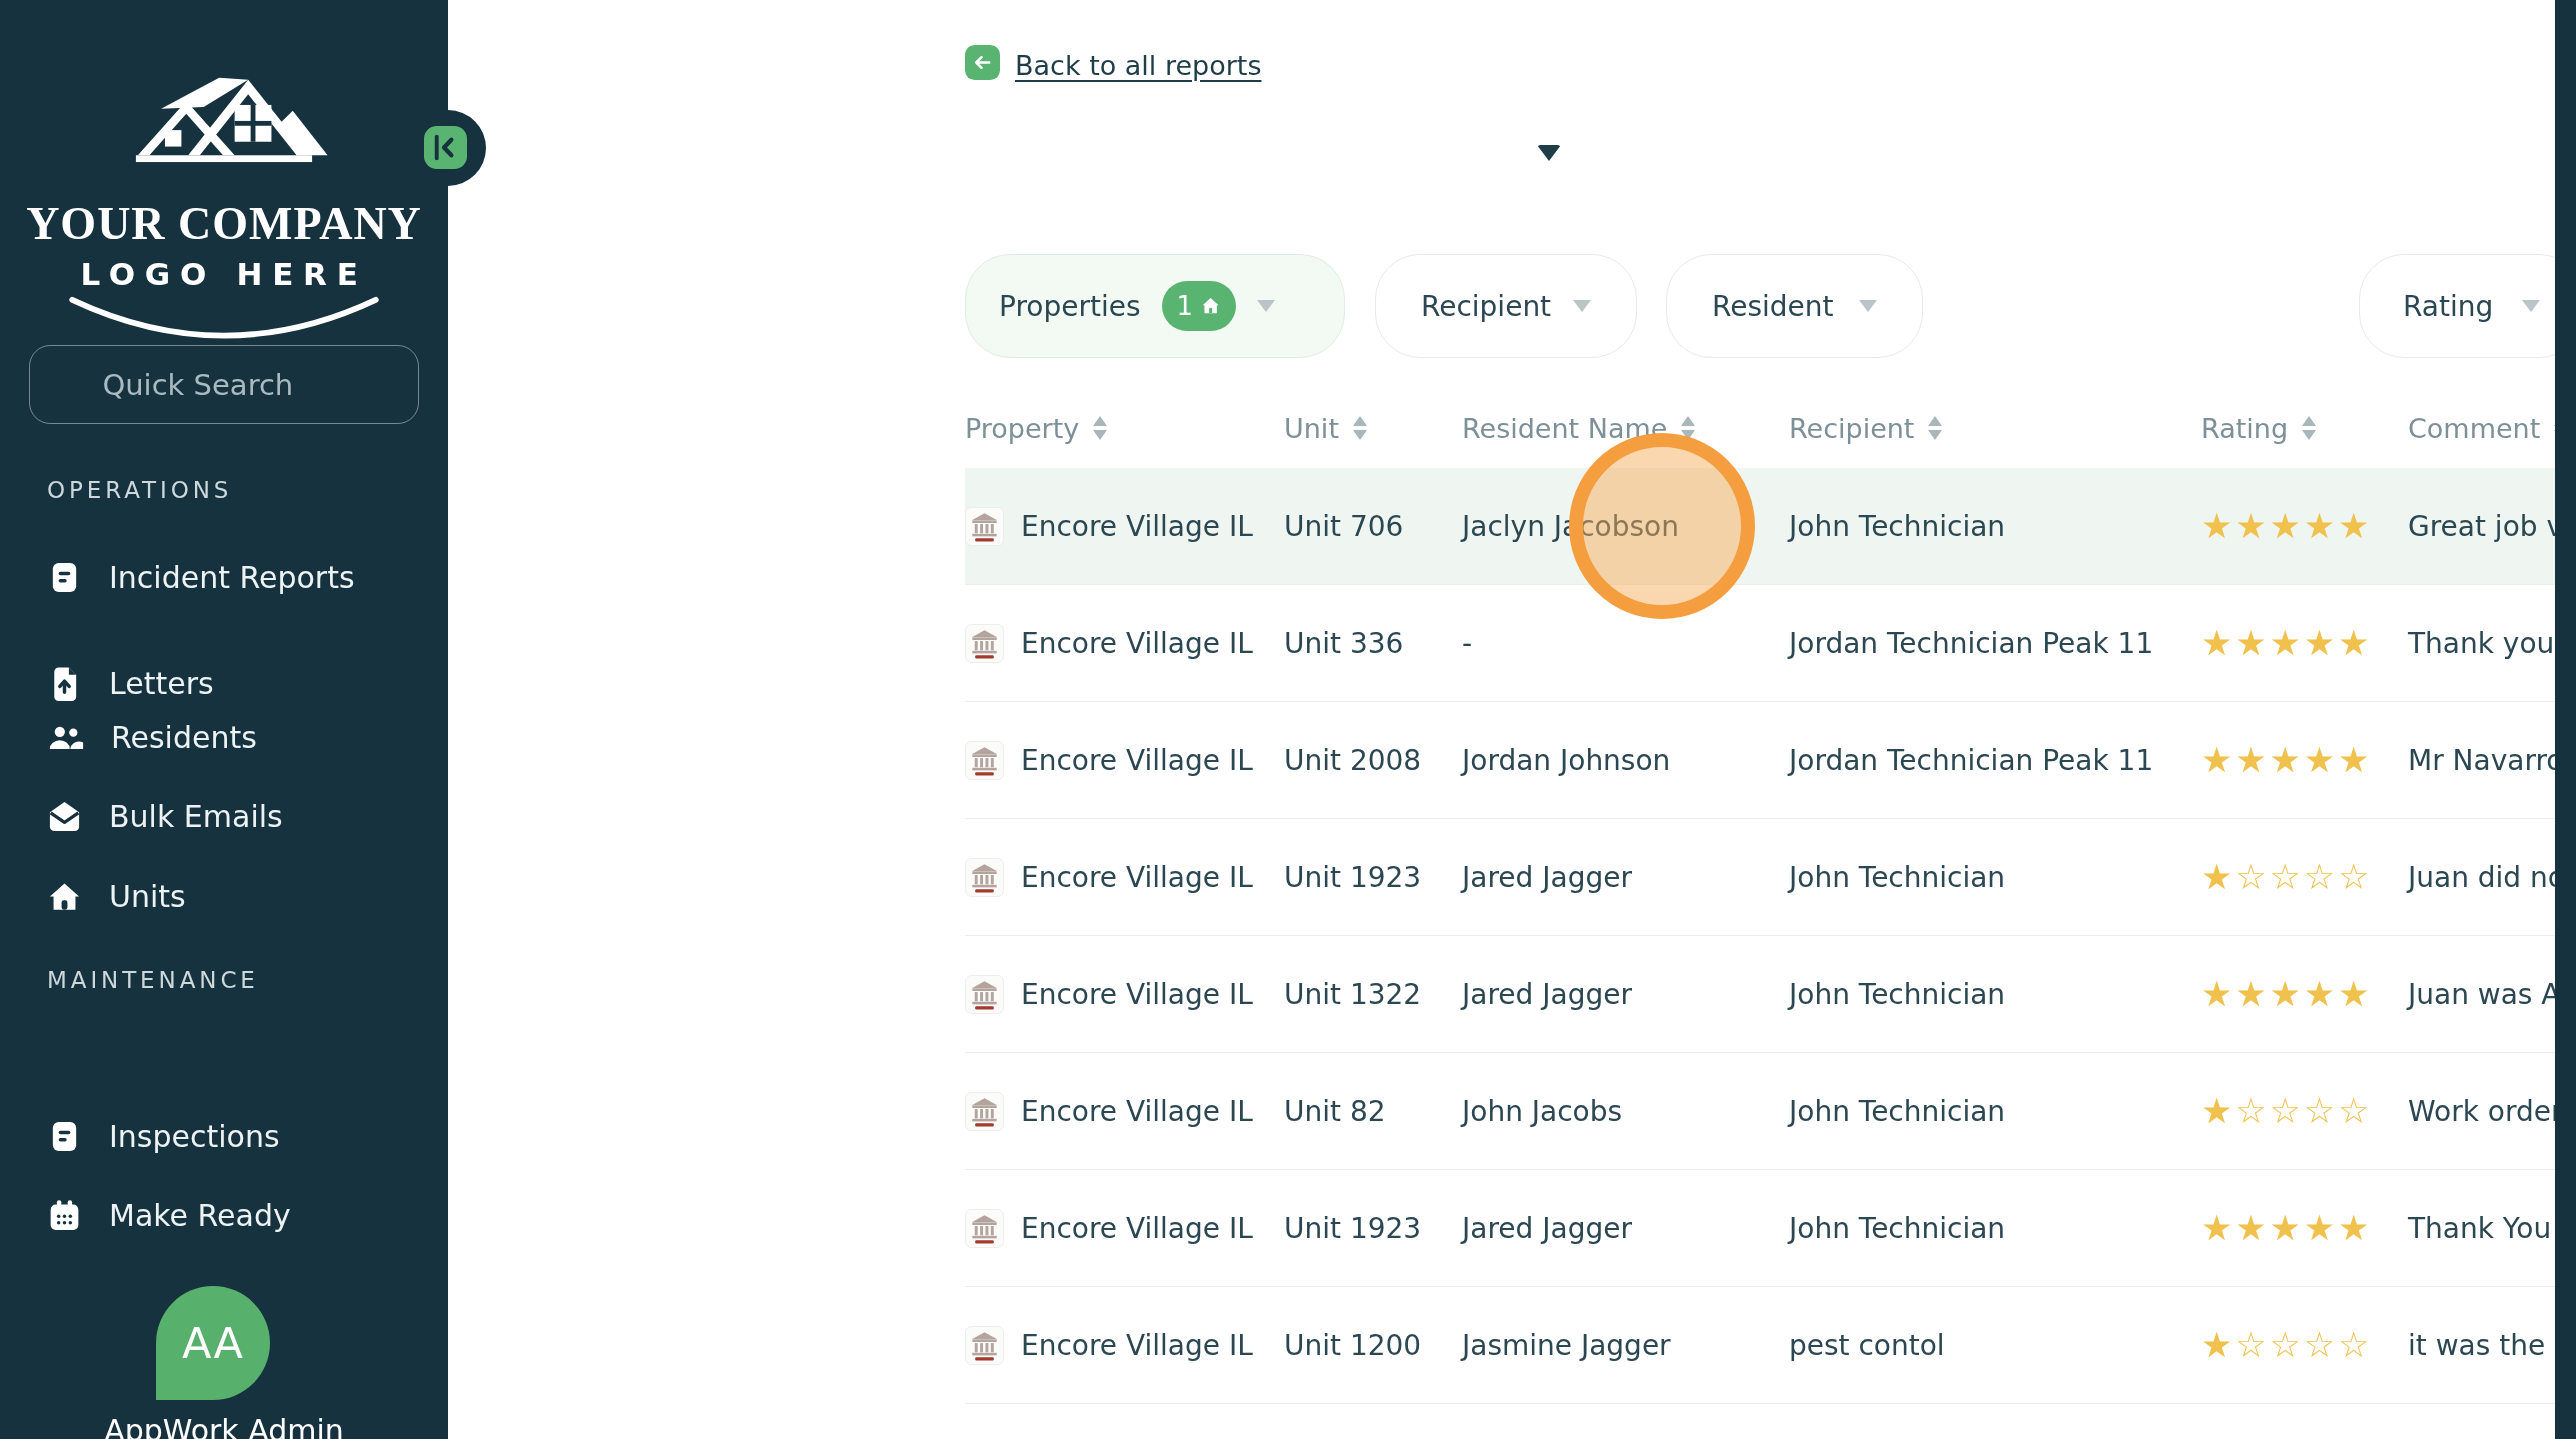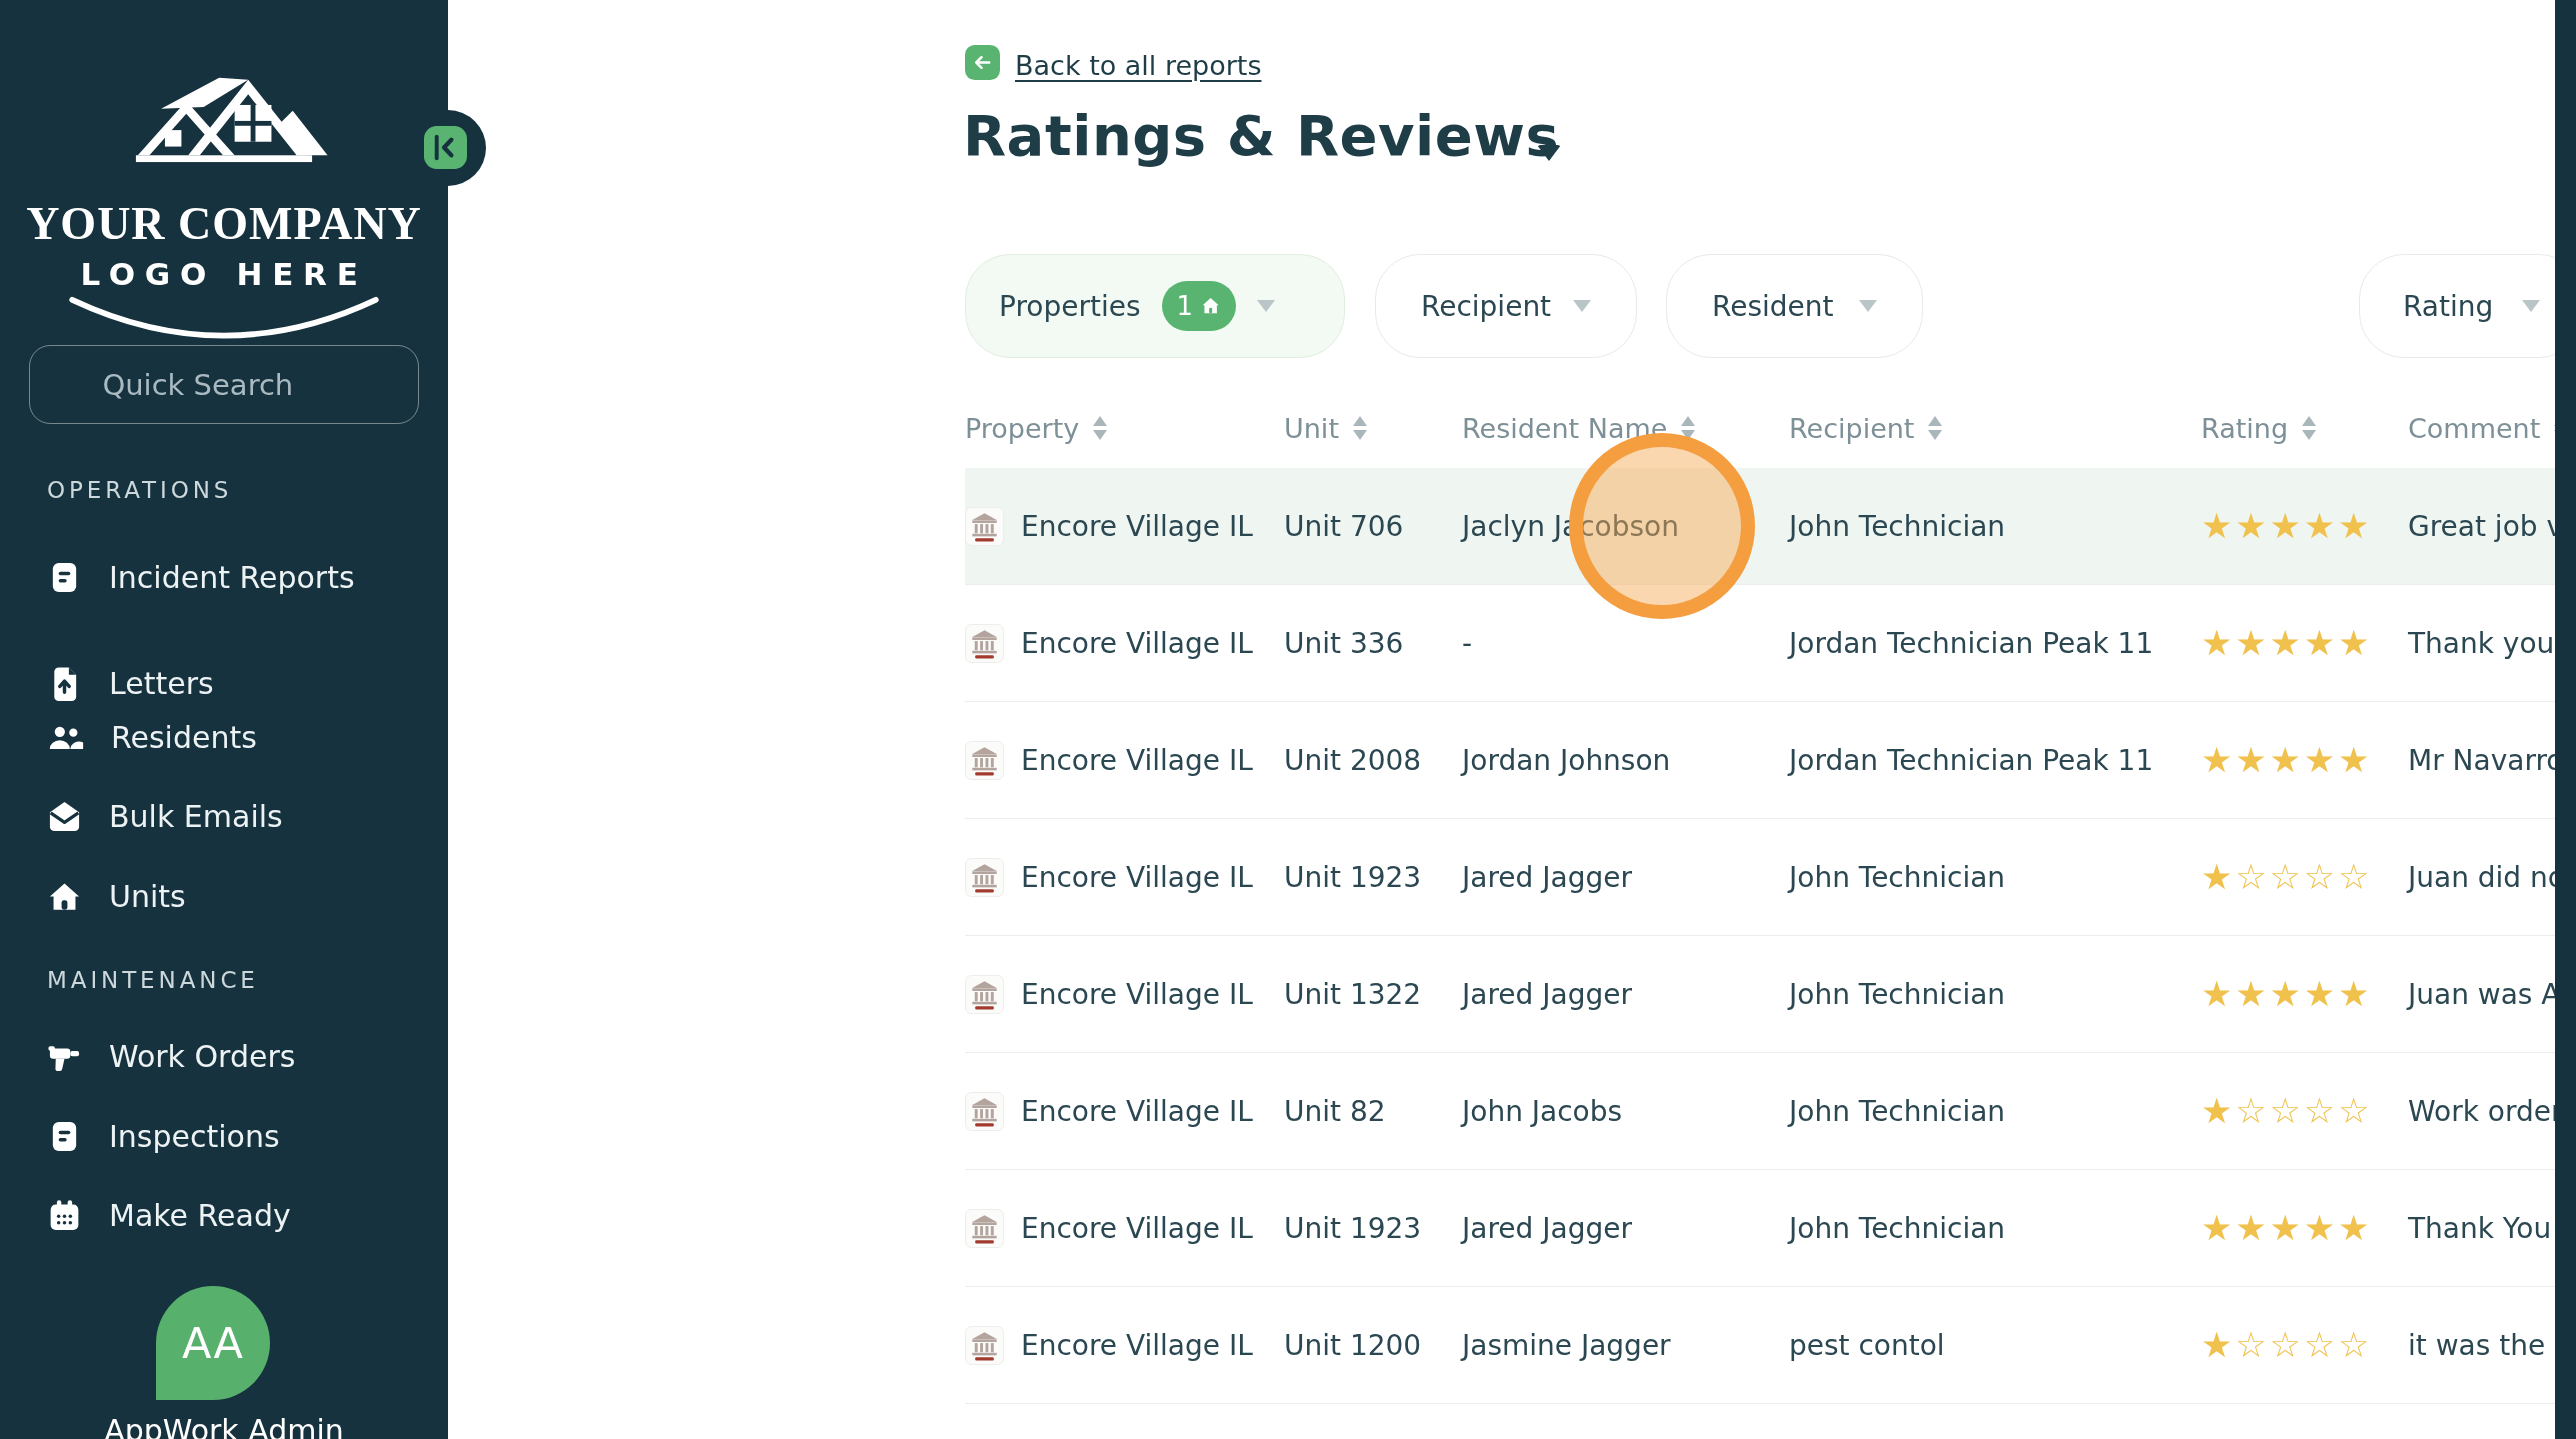--- a/index.html
+++ b/index.html
@@ -158,29 +158,20 @@
     <div class="nav-item" style="top:865px;">
       <svg width="35" height="35" viewBox="0 0 24 24">
         <path d="M12,3 L22,12 H19.5 V21 H4.5 V12 H2 Z" fill="#fff"></path>
         <rect x="10" y="14.5" width="4" height="6.5" rx="1.6" fill="#16323e"></rect>
       </svg>
       <span>Units</span>
     </div>
 
     <div class="section-label" style="top:967px;">MAINTENANCE</div>
 
-    <div class="nav-item" style="top:1025px;">
-      <svg width="35" height="35" viewBox="0 0 24 24">
-        <rect x="2" y="6.5" width="14" height="7" rx="2.2" fill="#fff"></rect>
-        <rect x="16" y="8.2" width="6" height="3.6" rx="1.4" fill="#fff"></rect>
-        <path d="M6,13.5 h6 l-1.6,7 a2,2 0 0 1 -2,1.5 h-1 a1.6,1.6 0 0 1 -1.6,-2 Z" fill="#fff"></path>
-        <rect x="1" y="5" width="4.4" height="3" rx="1.2" fill="#fff"></rect>
-      </svg>
-      <span>Work Orders</span>
-    </div>
 
     <div class="nav-item" style="top:1105px;">
       <svg width="35" height="35" viewBox="0 0 24 24">
         <rect x="4" y="2" width="16" height="20" rx="4" fill="#fff"></rect>
         <rect x="8" y="8" width="8" height="2.4" rx="1.2" fill="#16323e"></rect>
         <rect x="8" y="13" width="5.5" height="2.4" rx="1.2" fill="#16323e"></rect>
       </svg>
       <span>Inspections</span>
     </div>
 
@@ -216,21 +207,20 @@
 
   <div class="main">
 
     <div class="back-icon">
       <svg width="23" height="23" viewBox="0 0 24 24">
         <path d="M19,12 H6 M11,6.5 L5.5,12 L11,17.5" fill="none" stroke="#fff" stroke-width="2.6" stroke-linecap="round" stroke-linejoin="round"></path>
       </svg>
     </div>
     <div class="back-label">Back to all reports</div>
 
-    <div class="page-title">Ratings &amp; Reviews</div>
     <div class="title-caret"></div>
 
     <div class="pill green" style="left:517px;width:380px;padding:0 33px;gap:21.3px;">
       <span>Properties</span>
       <span class="prop-badge">
         <span>1</span>
         <svg width="21.3" height="21.3" viewBox="0 0 24 24">
           <path d="M12,3.5 L21,11.5 H19 V20.5 H5 V11.5 H3 Z" fill="#fff"></path>
           <rect x="10.3" y="14.5" width="3.4" height="6" rx="1.4" fill="#5ab471"></rect>
         </svg>

